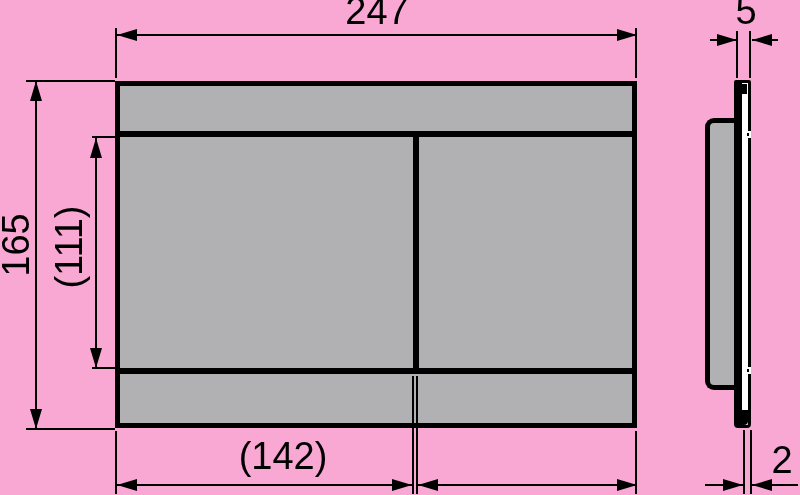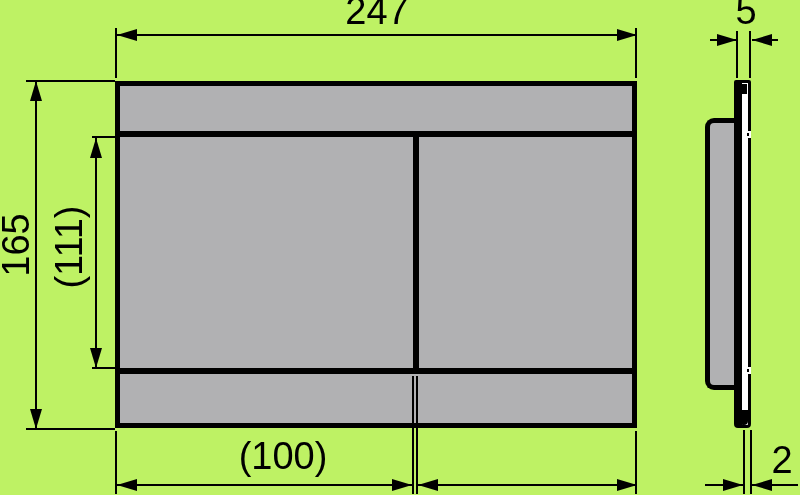--- a/index.html
+++ b/index.html
@@ -1,16 +1,16 @@
 <!DOCTYPE html>
 <html><head>
 <meta charset="utf-8">
 <style>
   html,body{margin:0;padding:0;background:#fff;}
-  .canvas{position:relative;width:800px;height:495px;background:#bef264;overflow:hidden;
+  .canvas{position:relative;width:800px;height:495px;background:#f9a8d4;overflow:hidden;
           font-family:"Liberation Sans",sans-serif;}
   .abs{position:absolute;}
   .ln{position:absolute;background:#000;}
   .arr{position:absolute;width:0;height:0;border-style:solid;border-color:transparent;}
   .arr-left {border-width:6px 20px 6px 0;border-right-color:#000;}
   .arr-right{border-width:6px 0 6px 20px;border-left-color:#000;}
   .arr-up   {border-width:0 6px 20px 6px;border-bottom-color:#000;}
   .arr-down {border-width:20px 6px 0 6px;border-top-color:#000;}
   .dim-label{position:absolute;font-size:38px;line-height:38px;color:#000;
              text-align:center;white-space:nowrap;}
@@ -65,21 +65,21 @@
   <div class="arr arr-up" style="left:90px;top:138px;"></div>
   <div class="arr arr-down" style="left:90px;top:348px;"></div>
   <div class="dim-label rot" style="left:14px;top:228px;width:110px;height:38px;">(111)</div>
 
   <div class="ln" style="left:115px;top:431px;width:2px;height:63px;"></div>
   <div class="ln" style="left:412px;top:376px;width:2px;height:118px;"></div>
   <div class="ln" style="left:416px;top:376px;width:2px;height:118px;"></div>
   <div class="ln" style="left:117px;top:484px;width:295px;height:2px;"></div>
   <div class="arr arr-left" style="left:117px;top:479px;"></div>
   <div class="arr arr-right" style="left:392px;top:479px;"></div>
-  <div class="dim-label" style="left:138px;top:437px;width:290px;">(100)</div>
+  <div class="dim-label" style="left:138px;top:437px;width:290px;">(142)</div>
 
   <div class="ln" style="left:635px;top:431px;width:2px;height:63px;"></div>
   <div class="ln" style="left:418px;top:484px;width:219px;height:2px;"></div>
   <div class="arr arr-left" style="left:418px;top:479px;"></div>
   <div class="arr arr-right" style="left:617px;top:479px;"></div>
 
   <div class="ln" style="left:736px;top:31px;width:2px;height:47px;"></div>
   <div class="ln" style="left:749px;top:31px;width:2px;height:47px;"></div>
   <div class="ln" style="left:710px;top:39px;width:27px;height:2px;"></div>
   <div class="ln" style="left:752px;top:39px;width:26px;height:2px;"></div>

